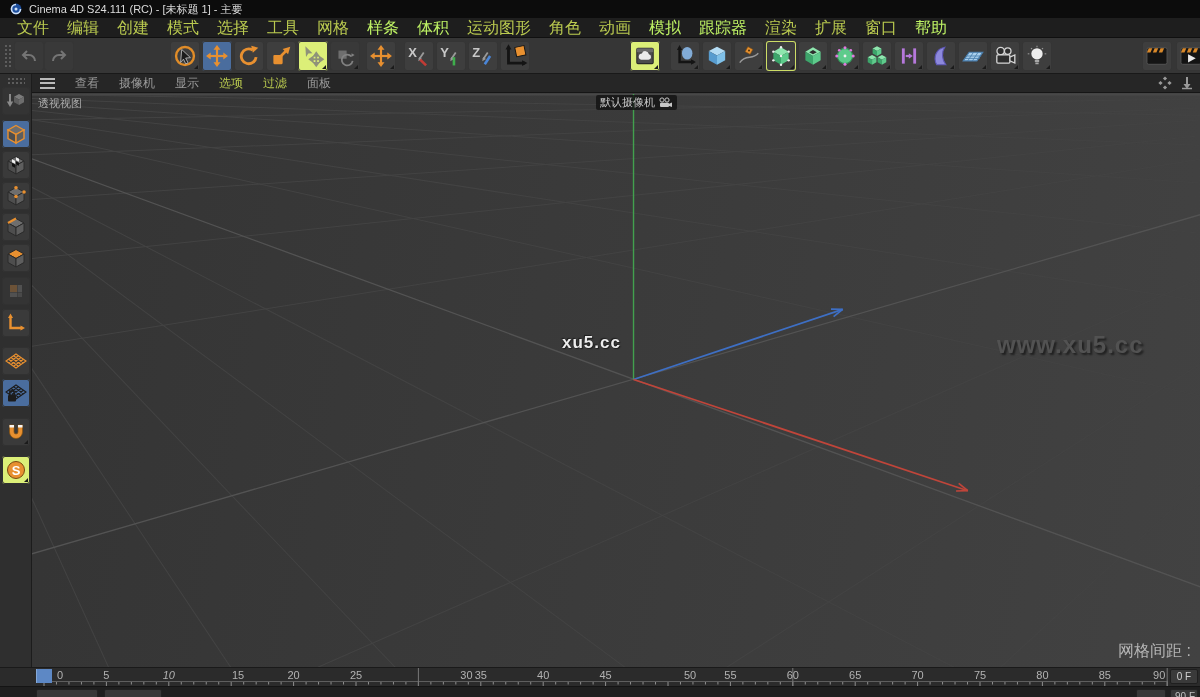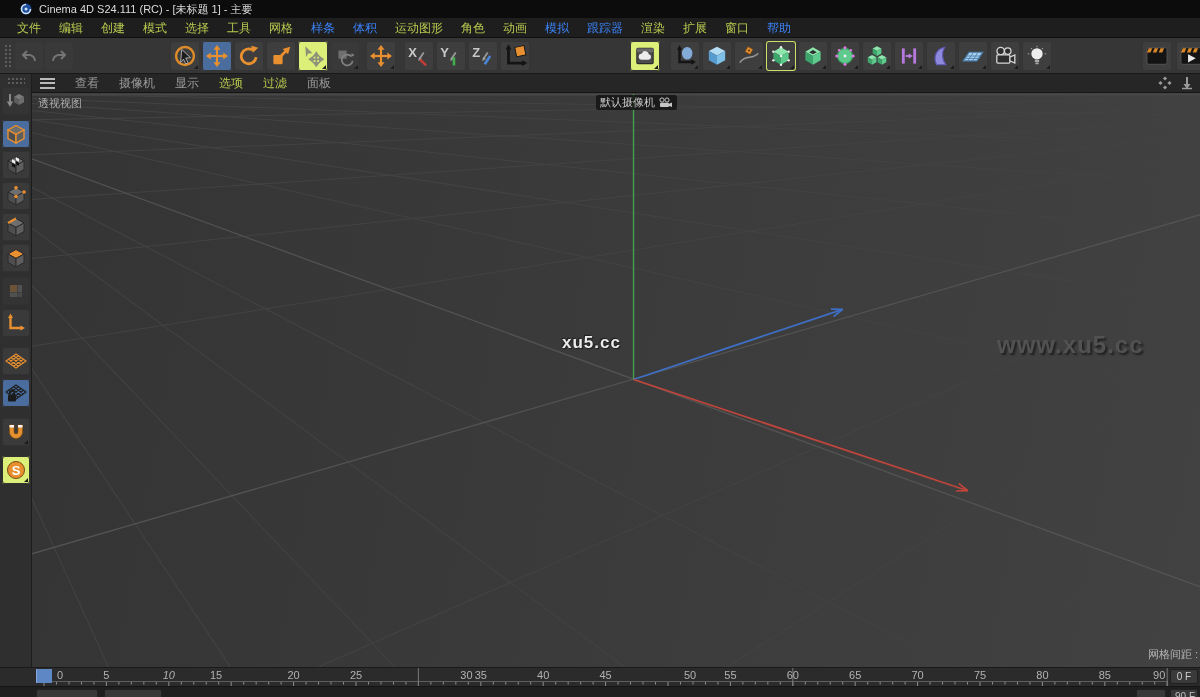--- a/index.html
+++ b/index.html
@@ -1,28 +1,28 @@
 <!DOCTYPE html>
 <html><head>
 <meta charset="utf-8">
 <style>
   * { margin:0; padding:0; box-sizing:border-box; }
   html,body { width:1200px; height:697px; overflow:hidden; }
   body { font-family:"Liberation Sans","DejaVu Sans",sans-serif; background:#1f1f1f; position:relative; user-select:none; }
 
   
-  .titlebar { height:18px; background:#0c0c0c; display:flex; align-items:center; padding-left:20px; }
+  .titlebar { height:18px; background:#0c0c0c; display:flex; align-items:center; padding-left:10px; }
   .titlebar .logo { width:12px; height:12px; margin-right:7px; }
   .titlebar .title { color:#dcdcdc; font-size:11px; white-space:nowrap; }
 
   
   .menubar { height:20px; background:#1e1e1e; display:flex; align-items:center; padding-left:8px; border-bottom:1px solid #101010; }
-  .menubar .mitem { font-size:12px; padding:0 9px; line-height:20px; cursor:default; white-space:nowrap; }
+  .menubar .mitem { font-size:16px; padding:0 9px; line-height:20px; cursor:default; white-space:nowrap; }
   .accent { color:#b9c94f; }
-  .muted  { color:#3b82f6; }
+  .muted  { color:#bef264; }
   .vmuted { color:#9a9a9a; }
 
   
   .toolbar { height:36px; background:#363636; position:relative; border-bottom:1px solid #191919; }
   .handle-v { position:absolute; left:4px; top:6px; width:7px; height:24px;
       background-image:radial-gradient(#5d5d5d 34%, transparent 36%); background-size:4px 4px; }
   .btn { position:absolute; top:3px; width:30px; height:30px; background:#3e3e3e; border-radius:3px;
       display:flex; align-items:center; justify-content:center; box-shadow:inset 0 0 0 1px #353535; }
   .btn.dis { background:#393939; }
   .btn.sel { background:#4a6d9e; }
@@ -53,21 +53,21 @@
       background:linear-gradient(100deg,#343434 0%,#3b3b3b 50%,#424242 100%); }
   .viewport svg.grid { position:absolute; left:0; top:0; width:100%; height:100%; }
   .view-label { position:absolute; left:6px; top:3px; font-size:11px; color:#ababab; }
   .cam-chip { position:absolute; left:564px; top:2px; height:15px; background:rgba(20,20,20,.85);
       border-radius:2px; display:flex; align-items:center; padding:0 4px; gap:3px; }
   .cam-chip span { font-size:11px; color:#c6c6c6; }
   .wm-center { position:absolute; left:530px; top:240px; font-size:17px; font-weight:bold; letter-spacing:1px;
       color:#ececec; text-shadow:1px 1px 1px #1e1e1e, -1px -1px 1px #1e1e1e; }
   .wm-corner { position:absolute; left:965px; top:238px; font-size:24px; font-weight:bold; letter-spacing:1px;
       color:#525252; text-shadow:2px 2px 2px rgba(0,0,0,.5); }
-  .grid-spacing { position:absolute; right:2px; bottom:5px; font-size:11px; color:#b5b5b5; white-space:nowrap; }
+  .grid-spacing { position:absolute; right:9px; bottom:5px; font-size:16px; color:#b5b5b5; white-space:nowrap; }
 
   
   .timeline { height:19px; background:#2b2b2b; border-top:1px solid #1a1a1a; position:relative; }
   .timeline svg { position:absolute; inset:0; }
   .tl-label { position:absolute; top:1px; font-size:11px; color:#b2b2b2; transform:translateX(-50%); }
   .playhead { position:absolute; left:36px; top:1px; width:16px; height:14px; background:#5d88c5;
       box-shadow:inset 1px 0 0 #85a9d8; }
   .frame-box { position:absolute; right:0; top:1px; width:28px; height:15px; background:#3a3a3a;
       border:1px solid #1f1f1f; border-radius:2px; color:#cfcfcf; font-size:10px;
       display:flex; align-items:center; justify-content:center; }
@@ -664,21 +664,21 @@
       <line x1="1129.76" y1="14" x2="1129.76" y2="16.5" stroke="#8f8f8f" stroke-width="1"></line>
       <line x1="1142.24" y1="14" x2="1142.24" y2="16.5" stroke="#8f8f8f" stroke-width="1"></line>
       <line x1="1154.72" y1="14" x2="1154.72" y2="16.5" stroke="#8f8f8f" stroke-width="1"></line>
       <line x1="1167.2" y1="14" x2="1167.2" y2="18" stroke="#8f8f8f" stroke-width="1"></line>
       <line x1="1167.2" y1="0" x2="1167.2" y2="19" stroke="#787878" stroke-width="1"></line>
     </svg>
   <div id="tl-labels">
       <span class="tl-label" style="left: 60px;">0</span>
       <span class="tl-label" style="left: 106.4px;">5</span>
       <span class="tl-label" style="left: 168.8px; font-style: italic;">10</span>
-      <span class="tl-label" style="left: 216px;">15</span>
+      <span class="tl-label" style="left: 238px;">15</span>
       <span class="tl-label" style="left: 293.6px;">20</span>
       <span class="tl-label" style="left: 356px;">25</span>
       <span class="tl-label" style="left: 418.4px; margin-left: 48px;">30</span>
       <span class="tl-label" style="left: 480.8px;">35</span>
       <span class="tl-label" style="left: 543.2px;">40</span>
       <span class="tl-label" style="left: 605.6px;">45</span>
       <span class="tl-label" style="left: 668px; padding-left: 44px;">50</span>
       <span class="tl-label" style="left: 730.4px;">55</span>
       <span class="tl-label" style="left: 792.8px;">60</span>
       <span class="tl-label" style="left: 855.2px;">65</span>

